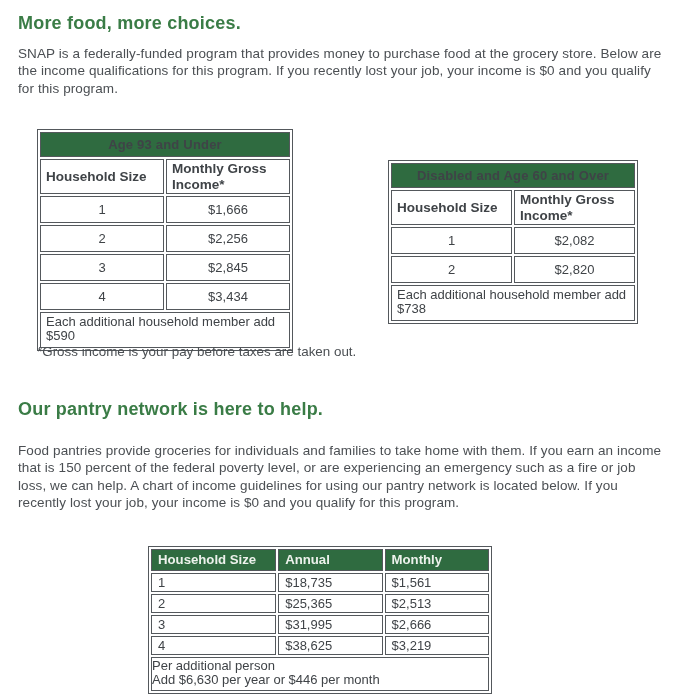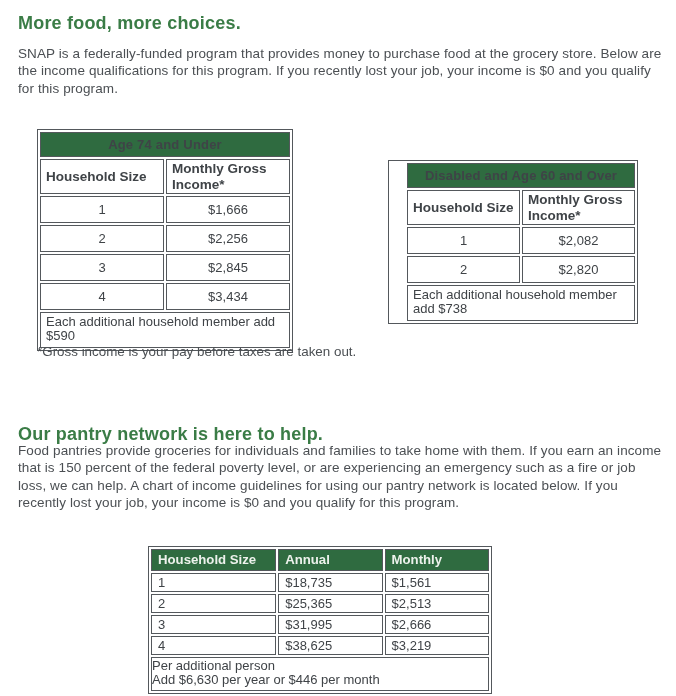--- a/index.html
+++ b/index.html
@@ -14,21 +14,21 @@
 
   .heading {
     position: absolute;
     margin: 0;
     font-size: 18px;
     font-weight: 700;
     color: #3a7c46;
     letter-spacing: 0.2px;
   }
   .h1 { left: 18px; top: 13px; }
-  .h2 { left: 18px; top: 424px; }
+  .h2 { left: 18px; top: 399px; }
 
   .body-text {
     position: absolute;
     margin: 0;
     font-size: 13.5px;
     line-height: 17.4px;
     color: #4b4f53;
     letter-spacing: 0.1px;
   }
   .p1 { left: 18px; top: 45px; width: 644px; }
@@ -74,21 +74,21 @@
   }
   .num-cell { text-align: center; padding: 5px 4px; }
   .footer-cell {
     text-align: left;
     padding: 2px 5px 4px 5px;
     font-size: 13.4px;
     line-height: 14px;
   }
 
   .table1 { left: 37px;  top: 129px; width: 256px; }
-  .table2 { left: 388px; top: 160px; width: 250px; padding-left: 16px; }
+  .table2 { left: 388px; top: 160px; width: 250px; }
   .table1 .col-size, .table2 .col-size { width: 52%; }
   .table1 .col-income, .table2 .col-income { width: 48%; }
 
   .table3 { left: 148px; top: 546px; width: 344px; }
   .table3 th {
     background: #2f6b40;
     color: #edf2ec;
     padding: 2px 6px;
     font-size: 13.2px;
   }
@@ -103,21 +103,21 @@
 
 <div class="page">
 
   <h1 class="heading h1">More food, more choices.</h1>
 
   <p class="body-text p1">SNAP is a federally-funded program that provides money to purchase food at the grocery store. Below are the income qualifications for this program. If you recently lost your job, your income is $0 and you qualify for this program.</p>
 
   <table class="income-table table1">
     <tbody>
       <tr>
-        <td colspan="2" class="title-cell">Age 74 and Under</td>
+        <td colspan="2" class="title-cell">Age 93 and Under</td>
       </tr>
       <tr>
         <th class="col-size">Household Size</th>
         <th class="col-income">Monthly Gross Income*</th>
       </tr>
       <tr>
         <td class="num-cell">1</td>
         <td class="num-cell">$1,666</td>
       </tr>
       <tr>

